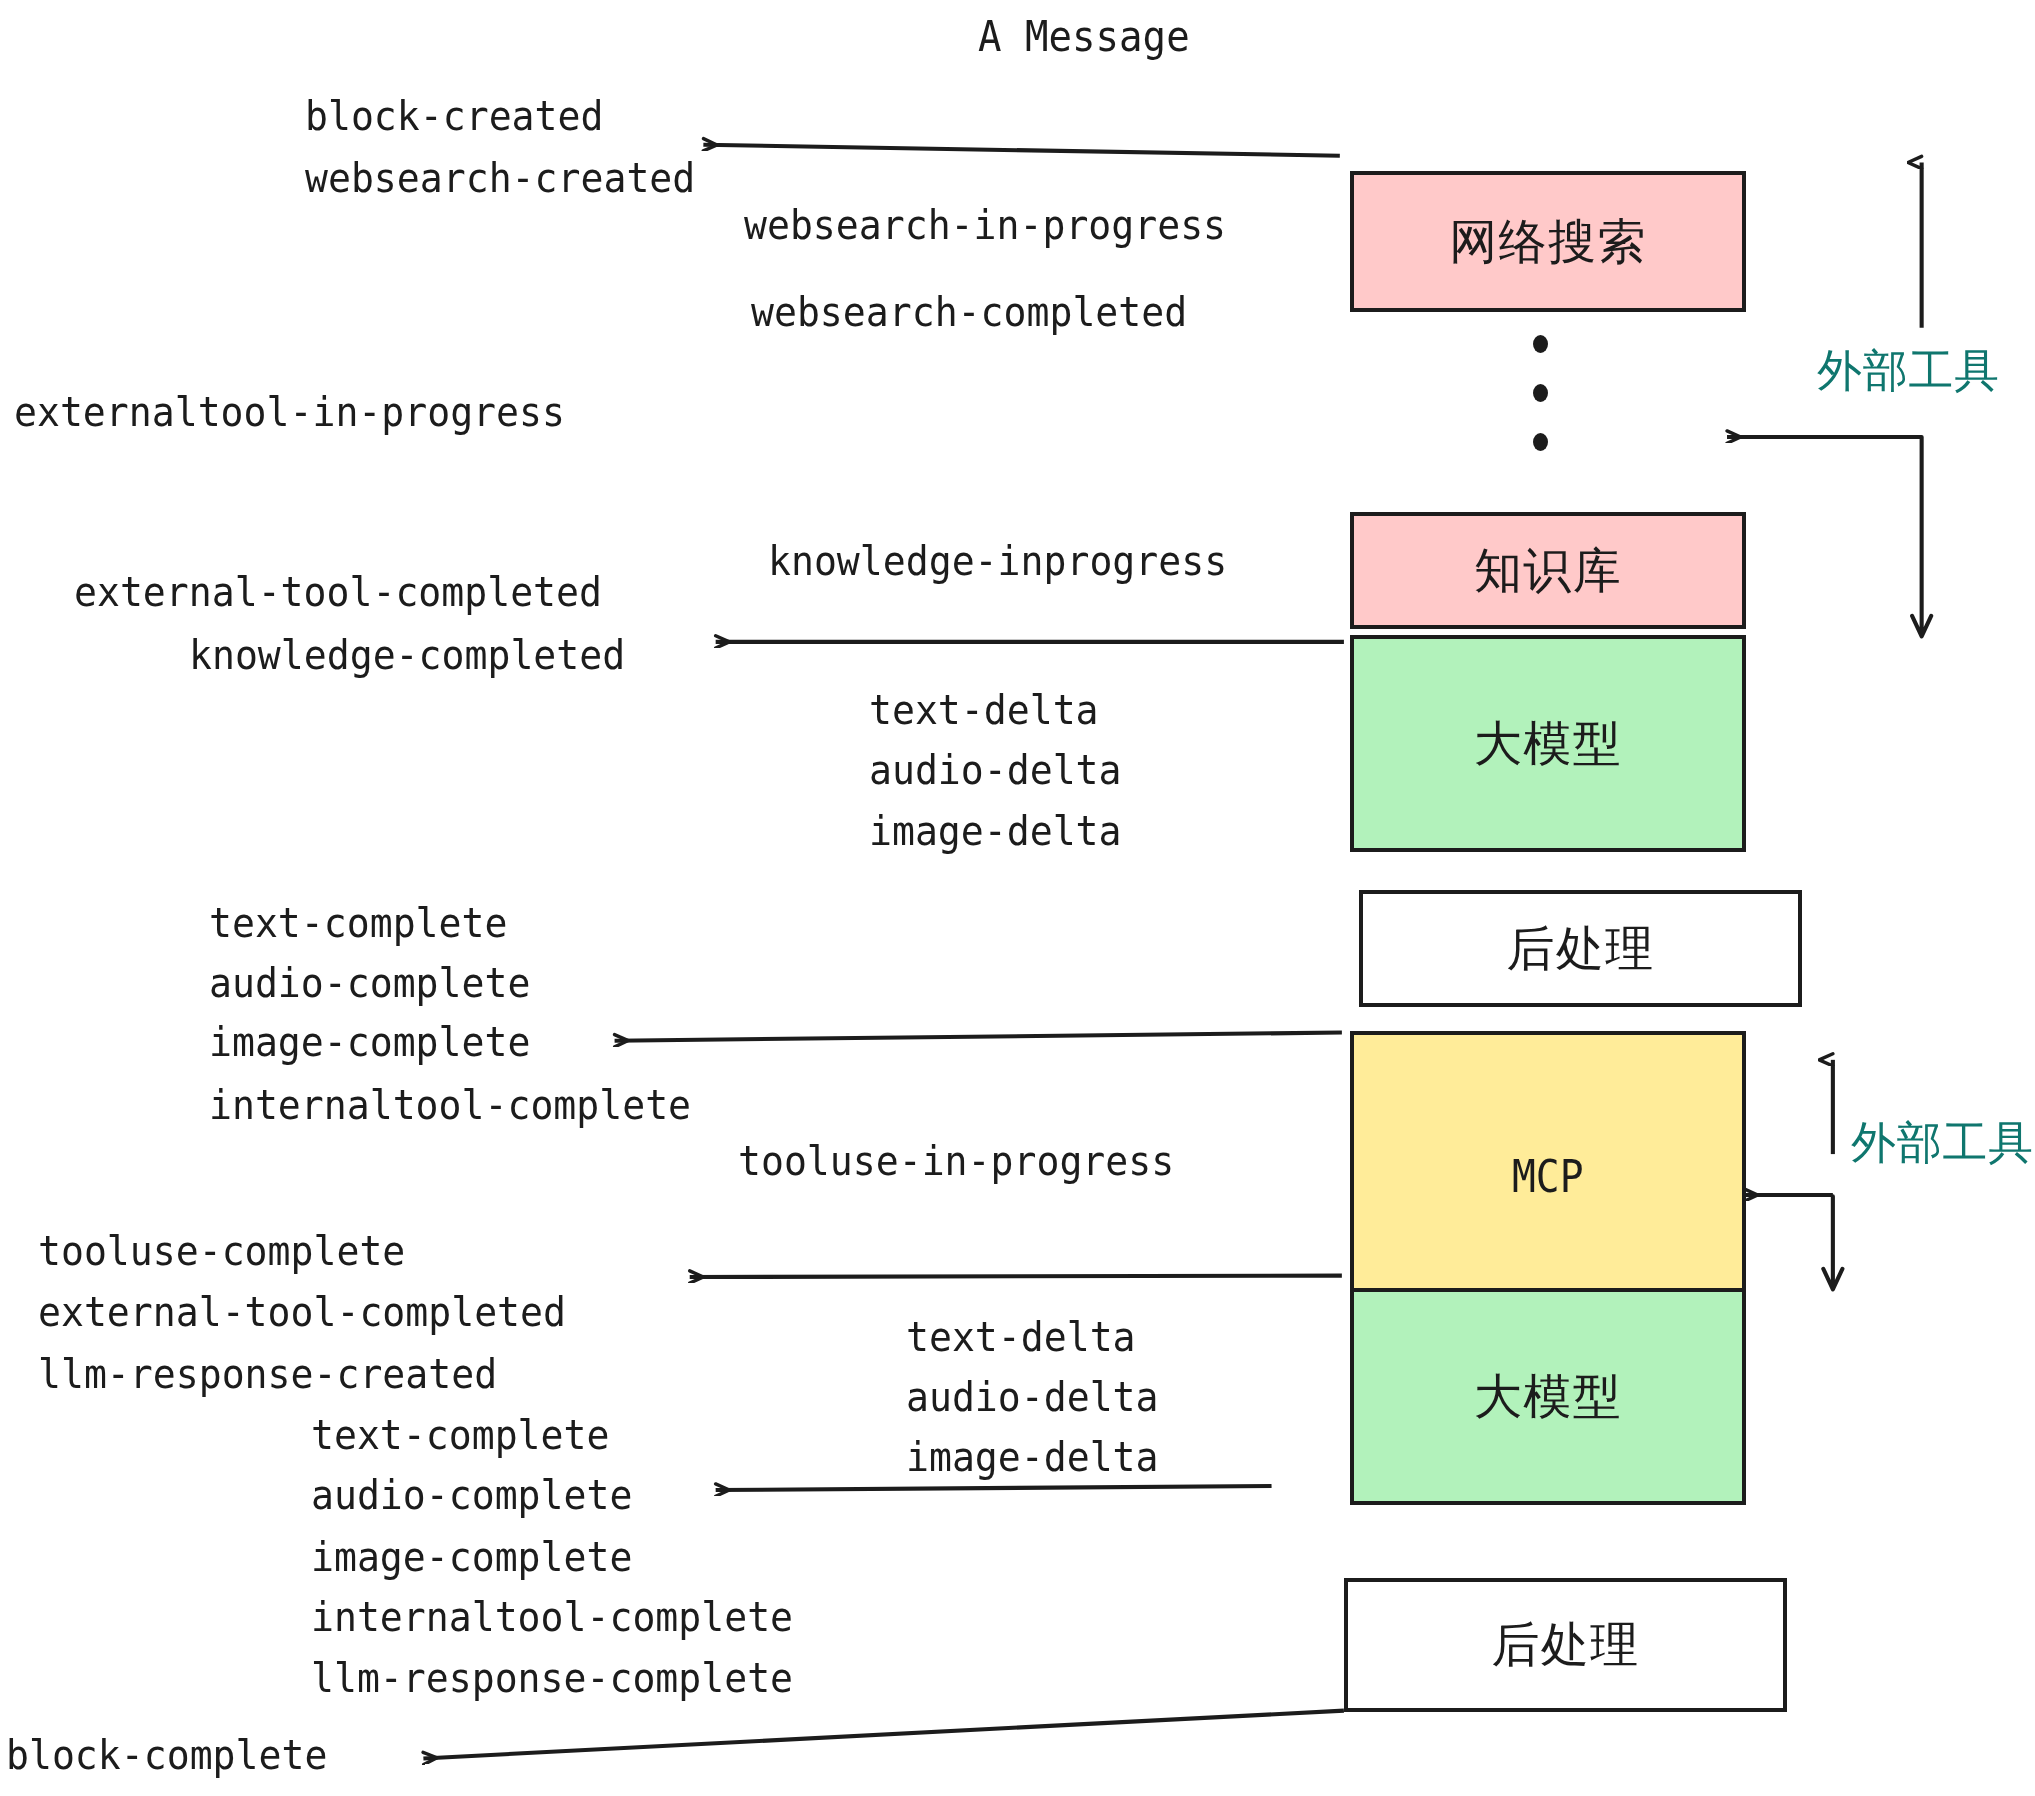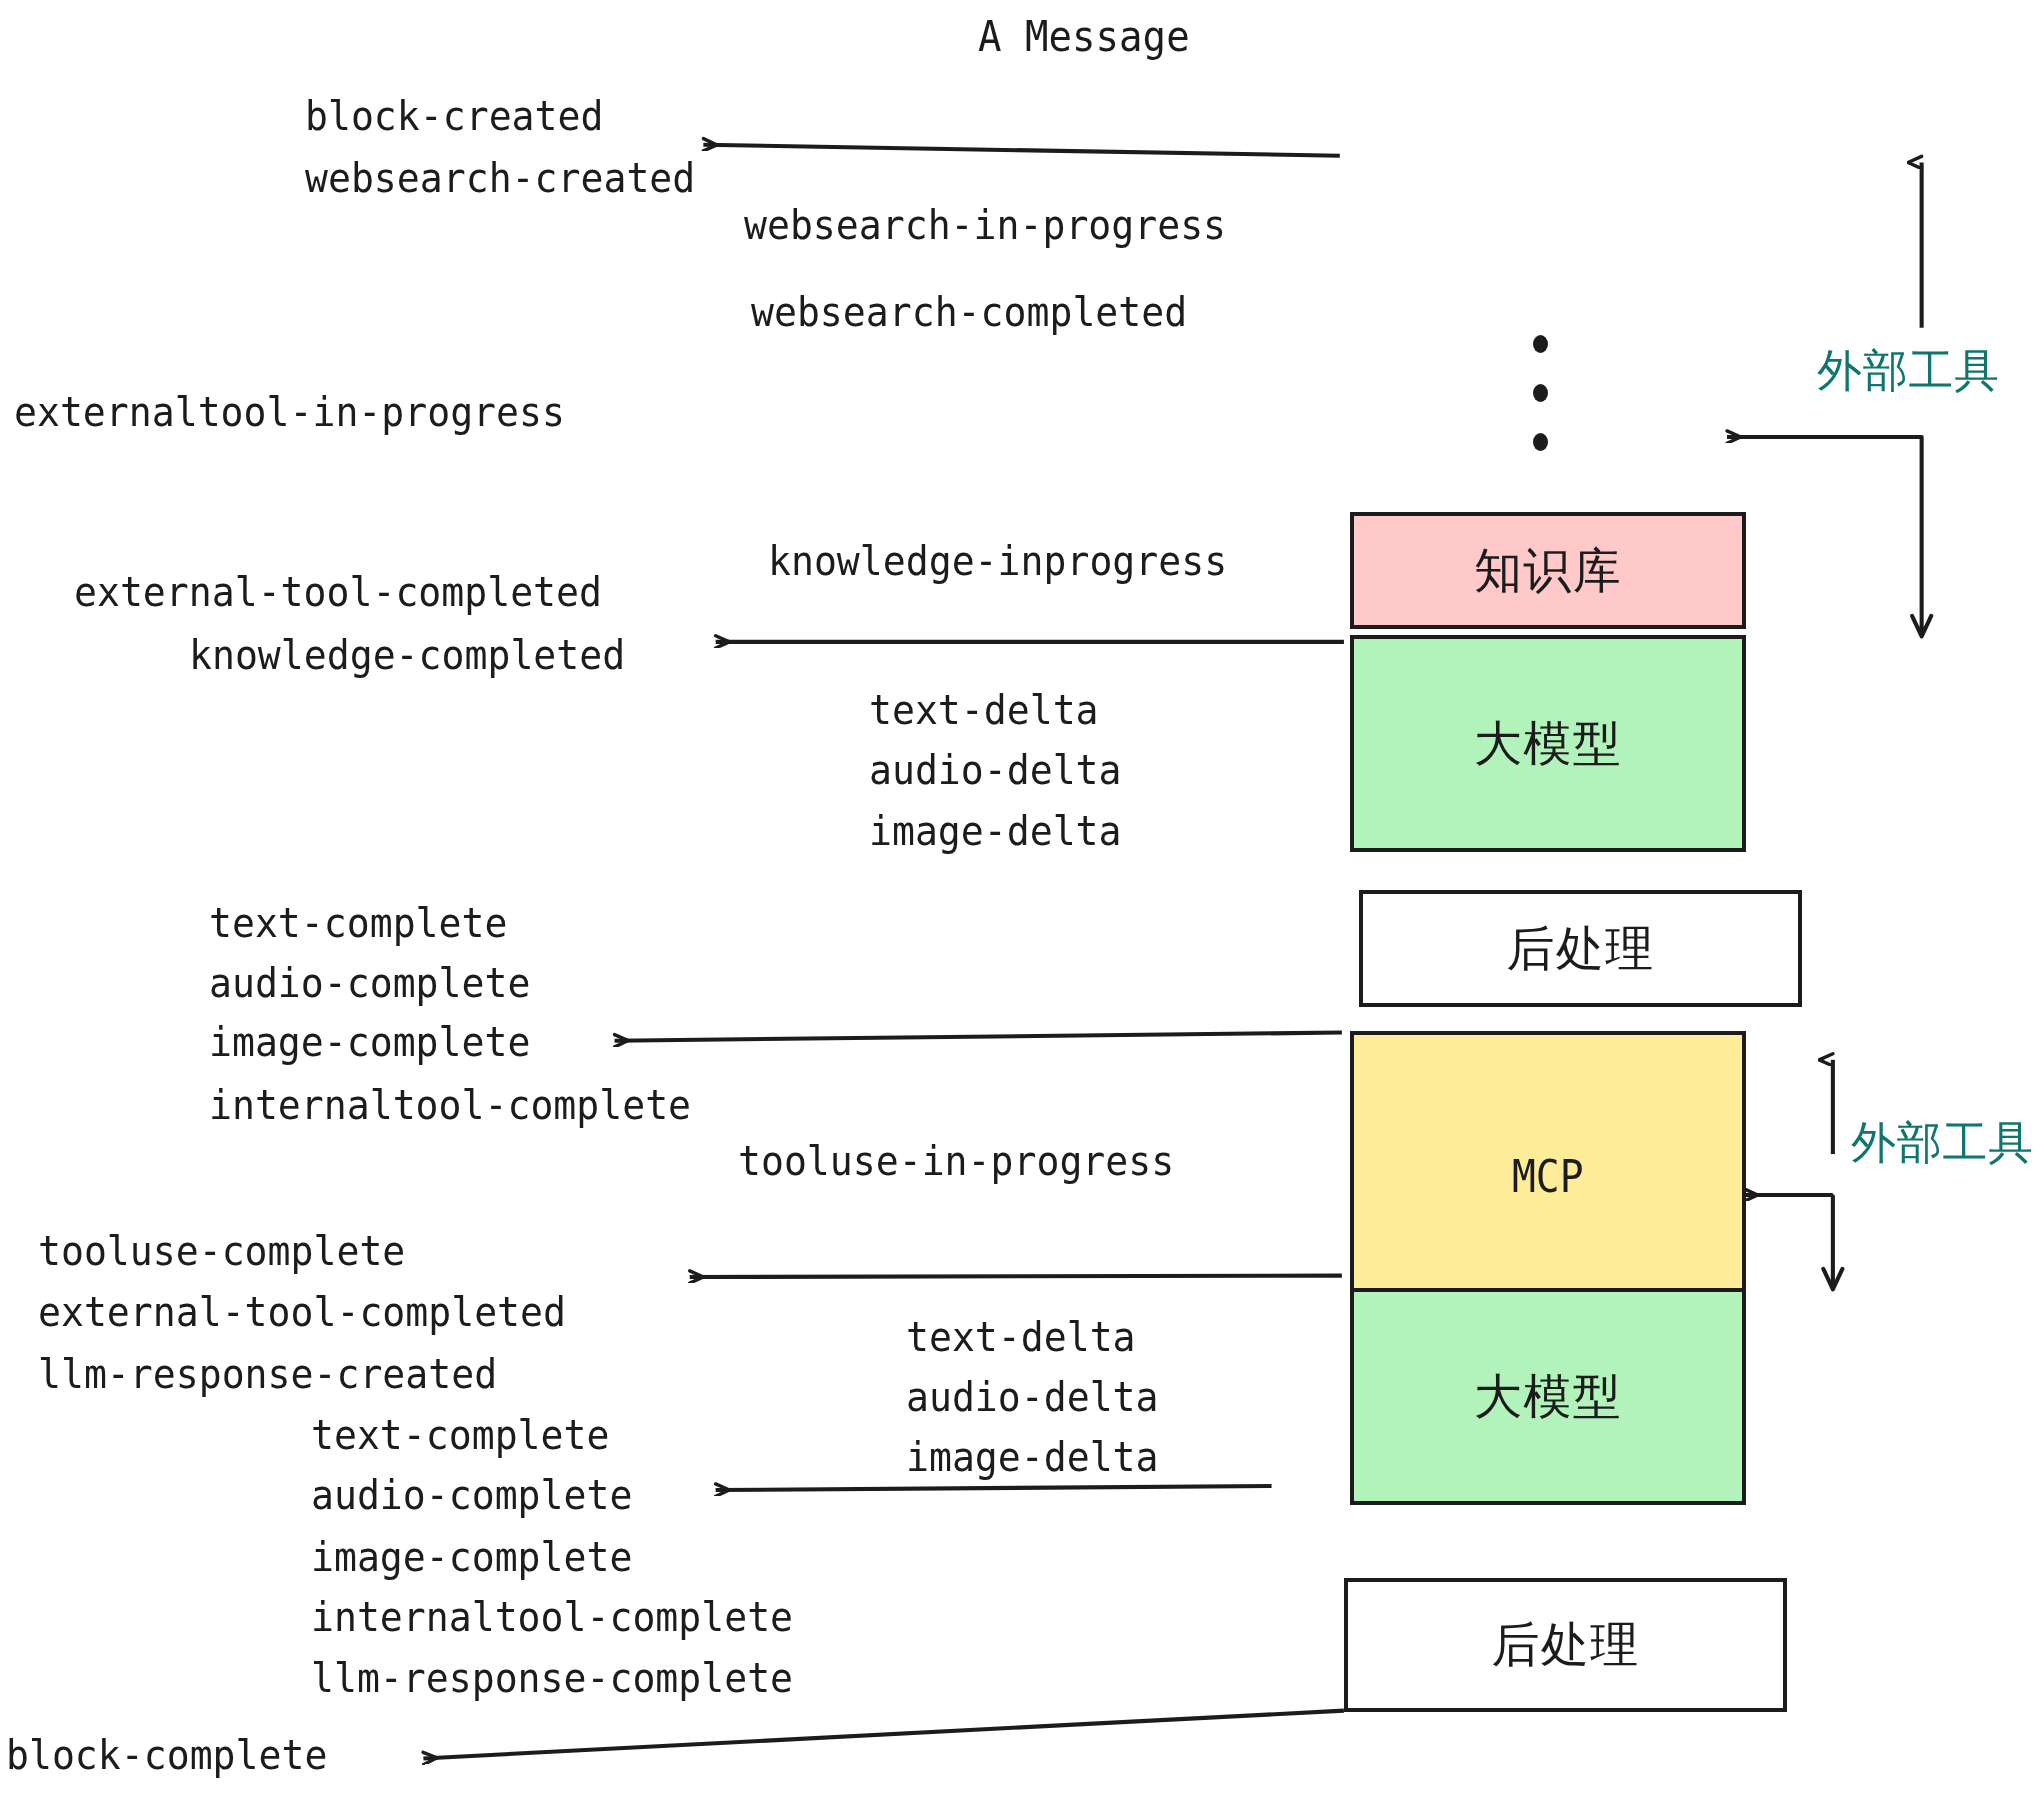--- a/index.html
+++ b/index.html
@@ -123,20 +123,23 @@
     <line x1="2684" y1="1750" x2="2684" y2="1880" stroke="#1c1c1c" stroke-width="6" marker-end="url(#ah)" transform="rotate(90 2684 1750)"></line>
   </svg>
 
   <svg style="position:absolute;left:0;top:0;width:2035px;height:1796px;pointer-events:none" viewBox="0 0 2980 2630">
     <path d="M2814,640 L2814,928 M2800,902 L2814,932 L2828,902" fill="none" stroke="#1c1c1c" stroke-width="6" stroke-linecap="round" stroke-linejoin="round"></path>
     <path d="M2684,1752 L2684,1884 M2670,1858 L2684,1888 L2698,1858" fill="none" stroke="#1c1c1c" stroke-width="6" stroke-linecap="round" stroke-linejoin="round"></path>
   </svg>
 
   <div class="title" style="left:978px; top:12.3px;">A Message</div>
 
+  <div class="box" style="left:1350px; top:171px; width:396px; height:141px; background:#ffc9c9;">
+    <span class="boxlabel">网络搜索</span>
+  </div>
 
   <div class="dots" style="left:1533px; top:335px;">
     <span></span>
     <span></span>
     <span></span>
   </div>
 
   <div class="box" style="left:1350px; top:512px; width:396px; height:117px; background:#ffc9c9;">
     <span class="boxlabel">知识库</span>
   </div>

